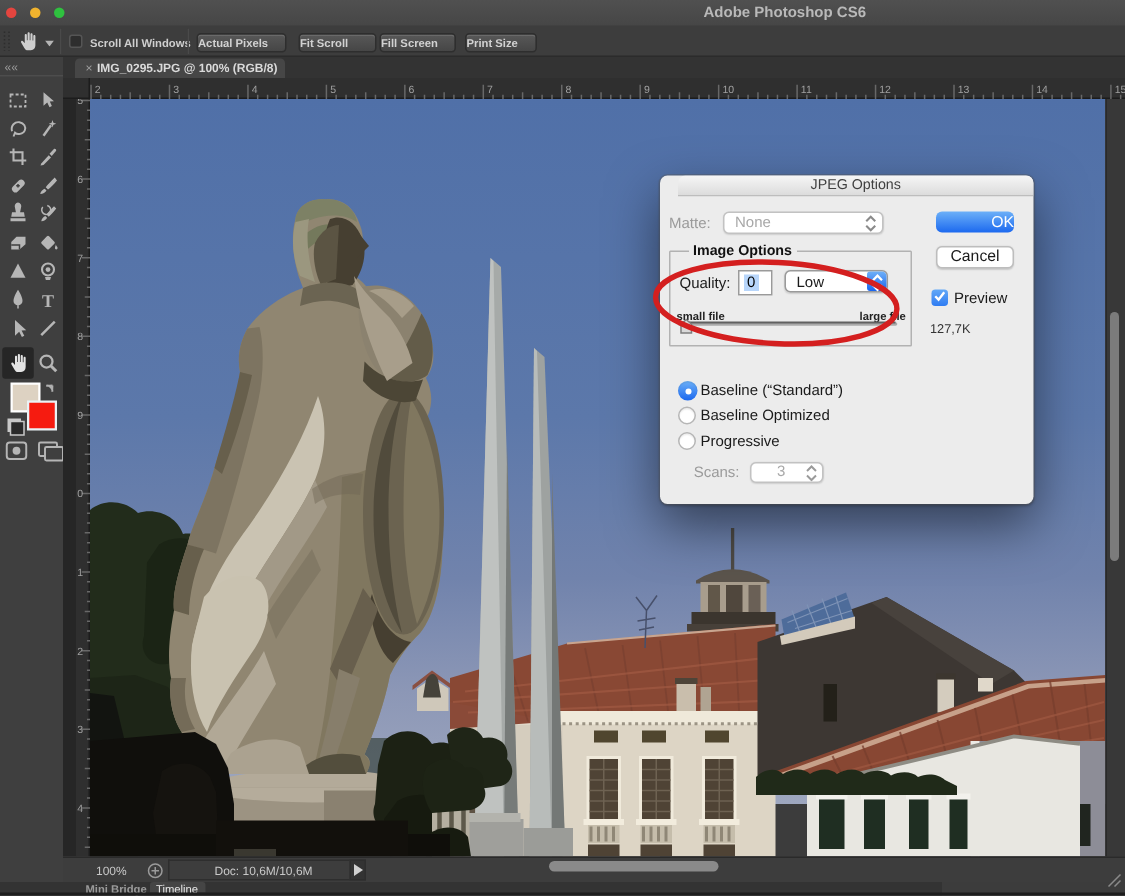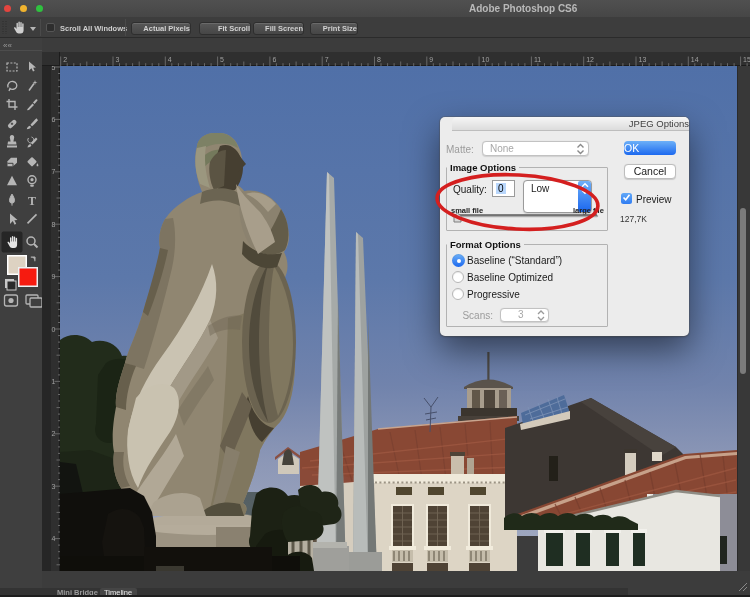--- a/index.html
+++ b/index.html
@@ -1,44 +1,44 @@
 <!DOCTYPE html>
 <html><head><meta charset="utf-8"><style>
 *{margin:0;padding:0;box-sizing:border-box}
 body{font-family:"Liberation Sans",sans-serif;width:750px;height:597px;overflow:hidden;background:#3c3c3c}
 #app{position:relative;width:750px;height:597px}
 #app > *{position:absolute}
 #titlebar{left:0;top:0;width:750px;height:32px;background:linear-gradient(#505050,#3e3e3e);border-bottom:1px solid #242424}
 .tl{position:absolute;top:4.5px;width:7.5px;height:7.5px;border-radius:50%}
 #titletext{position:absolute;left:469px;top:3px;font-size:10px;font-weight:bold;color:#b9b9b9}
 #optbar{left:0;top:17px;width:750px;height:21px;background:#3d3d3d;border-bottom:1px solid #2b2b2b}
-.obtn{position:absolute;top:4.5px;height:13px;background:linear-gradient(#585858,#464646);border:1px solid #2e2e2e;border-radius:3px;color:#d2d2d2;font-size:7.5px;font-weight:bold;text-align:right;line-height:11px;box-shadow:inset 0 1px 0 #6a6a6a}
+.obtn{position:absolute;top:4.5px;height:13px;background:linear-gradient(#585858,#464646);border:1px solid #2e2e2e;border-radius:3px;color:#d2d2d2;font-size:7.5px;font-weight:bold;text-align:left;line-height:11px;box-shadow:inset 0 1px 0 #6a6a6a}
 #chk{position:absolute;left:46px;top:6px;width:9px;height:9px;background:#2e2e2e;border:1px solid #555;border-radius:2px}
 #scrolllbl{position:absolute;left:60px;top:7px;font-size:7.5px;font-weight:bold;color:#cfcfcf}
 .vsep{position:absolute;top:2px;height:17px;width:1px;background:#2d2d2d;border-right:1px solid #4a4a4a}
 #tabbar{left:0;top:38px;width:750px;height:14px;background:#333333}
 #tools{left:0;top:38px}
 #tab{position:absolute;left:50px;top:0.5px;width:140px;height:13.5px;background:#464646;border-radius:3px 3px 0 0;color:#dadada;font-size:8px;font-weight:bold;line-height:13px;white-space:nowrap}
 #hruler text,#vruler text{font-size:7px;fill:#a0a0a0;font-family:"Liberation Sans",sans-serif}
 #statusbar{left:42px;top:571px;width:708px;height:17px;background:#3d3d3d;border-top:1px solid #2a2a2a}
 #bottombar{left:0;top:588px;width:628px;height:9px;background:#333}
 #dlg{left:440px;top:117px;width:249px;height:219px;background:#ececec;border-radius:5px;box-shadow:0 0 0 1px rgba(90,90,90,.35),0 1px 2px rgba(0,0,0,.28),0 14px 34px rgba(0,0,0,.5);font-size:10px}
-#dlgtitle{position:absolute;left:12px;top:0;right:0;height:14px;background:linear-gradient(#f6f6f6,#dcdcdc);border-bottom:1px solid #bdbdbd;border-radius:5px 5px 0 0;text-align:right;font-size:9.5px;color:#404040;line-height:13px}
+#dlgtitle{position:absolute;left:12px;top:0;right:0;height:14px;background:linear-gradient(#f6f6f6,#dcdcdc);border-bottom:1px solid #bdbdbd;border-radius:5px 5px 0 0;text-align:center;font-size:9.5px;color:#404040;line-height:13px}
 #dlg .lbl{position:absolute;color:#1a1a1a;font-size:10px;white-space:nowrap}
 #dlg .gray{color:#9b9b9b}
 #dlg .tiny{position:absolute;font-size:7.5px;font-weight:bold;color:#222}
 .combo{position:absolute;background:#fff;border:1px solid #c2c2c2;border-radius:4px;font-size:10px;line-height:13px;padding-left:7px;color:#1a1a1a;box-shadow:0 0.5px 1px rgba(0,0,0,.12)}
 .steppers{position:absolute;right:3px;top:1px}
 .bluestep{position:absolute;right:0px;top:0px;bottom:0px;width:13px;background:linear-gradient(#6fb0f8,#1a66ee);border-radius:2px 3px 3px 2px;text-align:center}
 #qbox{position:absolute;left:52px;top:63px;width:23px;height:17px;background:#fff;border:1px solid #9a9a9a;font-size:10px;line-height:15px;padding-left:3px}
 #qsel{background:#b8d6fb;padding:0 2px}
-#okbtn{position:absolute;left:184px;top:24px;width:52px;height:14px;background:linear-gradient(#6cb0f8,#1c69ef);border-radius:4px;color:#fff;text-align:left;font-size:10.5px;line-height:14px}
+#okbtn{position:absolute;left:184px;top:24px;width:52px;height:14px;background:linear-gradient(#6cb0f8,#1c69ef);border-radius:4px;color:#fff;text-align:right;font-size:10.5px;line-height:14px}
 #cancelbtn{position:absolute;left:184px;top:47px;width:52px;height:15px;background:#fff;border:1px solid #bdbdbd;border-radius:4px;color:#1a1a1a;text-align:center;font-size:10.5px;line-height:13px;box-shadow:0 0.5px 1px rgba(0,0,0,.15)}
 .grp{position:absolute;border:1px solid #b2b2b2;border-radius:1px}
-.grp legend{font-size:9.5px;font-weight:bold;color:#111;margin-left:0;padding:0 3px}
+.grp legend{font-size:9.5px;font-weight:bold;color:#111;margin-left:12px;padding:0 3px}
 .radio{position:absolute;width:12px;height:12px;border-radius:50%;background:#fff;border:1px solid #b6b6b6;box-shadow:inset 0 1px 1px rgba(0,0,0,.08)}
 .radio.sel{background:linear-gradient(#6db1f8,#1b67ee);border:none;width:13px;height:13px}
 .radio.sel span{position:absolute;left:4.5px;top:4.5px;width:4px;height:4px;border-radius:50%;background:#fff}
 #prevchk{position:absolute;left:181px;top:76px;width:11px;height:11px;border-radius:2.5px;background:linear-gradient(#62a8f7,#2f7cf2);text-align:center}
 #fsize{position:absolute;left:180px;top:97px;font-size:8.5px;color:#333}
 </style></head><body>
 <div id="app">
     <div id="titlebar">
       <div class="tl" style="left:3.5px;background:#e4453f"></div>
       <div class="tl" style="left:19.5px;background:#f0b32e"></div>
@@ -56,20 +56,23 @@
         <path d="M0,0 h6 l-3,4 Z" fill="#b5b5b5"></path>
       </svg>
       <div class="vsep" style="left:40px"></div>
       <div id="chk"></div>
       <div id="scrolllbl">Scroll All Windows</div>
       <div class="vsep" style="left:125px"></div>
       <div class="obtn" style="left:131px;width:60px">Actual Pixels</div>
       <div class="obtn" style="left:199px;width:52px">Fit Scroll</div>
       <div class="obtn" style="left:253px;width:51px">Fill Screen</div>
       <div class="obtn" style="left:310px;width:48px">Print Size</div>
+    </div>
+    <div id="tabbar">
+      <div id="tab"><span style="color:#9f9f9f;margin:0 3px 0 7px;font-weight:normal">×</span>IMG_0295.JPG @ 100% (RGB/8)</div>
     </div>
     <svg id="hruler" style="left:0;top:0" width="750" height="66" viewBox="0 0 750 66">
       <rect x="42" y="52" width="708" height="14" fill="#2f2f2f"></rect>
       <path d="M42,65.5 H750" stroke="#1c1c1c" stroke-width="1"></path>
       <path d="M60.7,56.5V66 M67.2,63.2V66 M73.8,63.2V66 M80.3,63.2V66 M86.8,61.5V66 M93.4,63.2V66 M99.9,63.2V66 M106.5,63.2V66 M113.0,56.5V66 M119.5,63.2V66 M126.1,63.2V66 M132.6,63.2V66 M139.2,61.5V66 M145.7,63.2V66 M152.2,63.2V66 M158.8,63.2V66 M165.3,56.5V66 M171.8,63.2V66 M178.4,63.2V66 M184.9,63.2V66 M191.5,61.5V66 M198.0,63.2V66 M204.5,63.2V66 M211.1,63.2V66 M217.6,56.5V66 M224.1,63.2V66 M230.7,63.2V66 M237.2,63.2V66 M243.8,61.5V66 M250.3,63.2V66 M256.8,63.2V66 M263.4,63.2V66 M269.9,56.5V66 M276.4,63.2V66 M283.0,63.2V66 M289.5,63.2V66 M296.1,61.5V66 M302.6,63.2V66 M309.1,63.2V66 M315.7,63.2V66 M322.2,56.5V66 M328.7,63.2V66 M335.3,63.2V66 M341.8,63.2V66 M348.4,61.5V66 M354.9,63.2V66 M361.4,63.2V66 M368.0,63.2V66 M374.5,56.5V66 M381.0,63.2V66 M387.6,63.2V66 M394.1,63.2V66 M400.7,61.5V66 M407.2,63.2V66 M413.7,63.2V66 M420.3,63.2V66 M426.8,56.5V66 M433.3,63.2V66 M439.9,63.2V66 M446.4,63.2V66 M453.0,61.5V66 M459.5,63.2V66 M466.0,63.2V66 M472.6,63.2V66 M479.1,56.5V66 M485.6,63.2V66 M492.2,63.2V66 M498.7,63.2V66 M505.3,61.5V66 M511.8,63.2V66 M518.3,63.2V66 M524.9,63.2V66 M531.4,56.5V66 M537.9,63.2V66 M544.5,63.2V66 M551.0,63.2V66 M557.6,61.5V66 M564.1,63.2V66 M570.6,63.2V66 M577.2,63.2V66 M583.7,56.5V66 M590.2,63.2V66 M596.8,63.2V66 M603.3,63.2V66 M609.9,61.5V66 M616.4,63.2V66 M622.9,63.2V66 M629.5,63.2V66 M636.0,56.5V66 M642.5,63.2V66 M649.1,63.2V66 M655.6,63.2V66 M662.1,61.5V66 M668.7,63.2V66 M675.2,63.2V66 M681.8,63.2V66 M688.3,56.5V66 M694.8,63.2V66 M701.4,63.2V66 M707.9,63.2V66 M714.4,61.5V66 M721.0,63.2V66 M727.5,63.2V66 M734.1,63.2V66 M740.6,56.5V66 M747.1,63.2V66" stroke="#686868" stroke-width="1" fill="none"></path>
       <text x="63.2" y="62">2</text>
       <text x="115.5" y="62">3</text>
       <text x="167.8" y="62">4</text>
       <text x="220.1" y="62">5</text>
       <text x="272.4" y="62">6</text>
@@ -355,20 +358,34 @@
         <path d="M226,490 C234,484 246,484 252,492 L254,505 L224,505 Z" fill="#171b10"></path>
         <path d="M0,396 L16,398 26,440 32,505 0,505 Z" fill="#121410"></path>
         <path d="M0,428 L70,422 84,430 92,446 96,470 96,505 0,505 Z" fill="#100f0c"></path>
         <path d="M48,448 C60,440 72,442 80,452 L84,462 86,505 46,505 42,476 Z" fill="#15130f"></path>
         <path d="M0,490 L240,490 240,505 0,505 Z" fill="#0f0e0a"></path>
         <path d="M84,481 L212,481 212,505 84,505 Z" fill="#12100c"></path>
         <path d="M96,500 h28 v5 h-28 Z" fill="#3a3830"></path>
       </svg></div>
     <div style="left:737px;top:66px;width:13px;height:505px;background:#383838;border-left:1px solid #2a2a2a"></div>
     <div style="left:740px;top:208px;width:6px;height:166px;background:#7b7b7b;border-radius:3px"></div>
+    <div id="statusbar">
+      <div style="position:absolute;left:22px;top:4px;font-size:8px;color:#c8c8c8">100%</div>
+      <svg style="position:absolute;left:56px;top:3px" width="11" height="11">
+        <circle cx="5.5" cy="5.5" r="4.5" fill="none" stroke="#9a9a9a" stroke-width="1"></circle>
+        <path d="M3,5.5 h5 M5.5,3 v5" stroke="#9a9a9a" stroke-width="1"></path>
+      </svg>
+      <div style="position:absolute;left:70px;top:1px;width:121px;height:14px;border:1px solid #2e2e2e;border-right:none"></div>
+      <div style="position:absolute;left:101px;top:4px;font-size:8px;color:#c8c8c8">Doc: 10,6M/10,6M</div>
+      <div style="position:absolute;left:191px;top:1px;width:11px;height:14px;border:1px solid #2e2e2e;background:#333"></div>
+      <svg style="position:absolute;left:194px;top:4px" width="6" height="8">
+        <path d="M0,0 L6,4 L0,8 Z" fill="#d0d0d0"></path>
+      </svg>
+      <div style="position:absolute;left:324px;top:2px;width:113px;height:7px;background:#8a8a8a;border-radius:3.5px"></div>
+    </div>
     <div id="bottombar">
       <div style="position:absolute;left:57px;top:0px;font-size:7.5px;font-weight:bold;color:#9a9a9a">Mini Bridge</div>
       <div style="position:absolute;left:100px;top:0;width:37px;height:7px;background:#454545;border-radius:2px 2px 0 0"></div>
       <div style="position:absolute;left:104px;top:0px;font-size:7.5px;font-weight:normal;color:#e8e8e8">Timeline</div>
       <div style="position:absolute;left:0;top:7px;width:750px;height:2px;background:#1d1d1d"></div>
       <div style="position:absolute;left:0;top:8.5px;width:750px;height:1.5px;background:#5d7473"></div>
     </div>
     <svg style="left:738px;top:582px;position:absolute" width="10" height="10">
       <path d="M9,1 L1,9 M9,5 L5,9" stroke="#8a8a8a" stroke-width="1"></path>
     </svg>
@@ -378,33 +395,30 @@
       <div class="combo" style="left:42px;top:24px;width:107px;height:15px;color:#a8a8a8">None<span class="steppers"><svg width="9" height="12" viewBox="0 0 9 12">
             <path d="M1.5,4.5 L4.5,1.5 L7.5,4.5 M1.5,7.5 L4.5,10.5 L7.5,7.5" fill="none" stroke="#8a8a8a" stroke-width="1.4"></path>
           </svg></span></div>
       <div id="okbtn">OK</div>
       <div id="cancelbtn">Cancel</div>
       <fieldset class="grp" style="left:6px;top:45px;width:162px;height:69px">
         <legend>Image Options</legend>
       </fieldset>
       <div class="lbl" style="left:13px;top:67px">Quality:</div>
       <div id="qbox"><span id="qsel">0</span></div>
-      <div class="combo" style="left:83px;top:63px;width:69px;height:33px;border-color:#9a9a9a;line-height:15px">Low<span class="bluestep"><svg width="10" height="15" viewBox="0 0 10 15">
+      <div class="combo" style="left:83px;top:63px;width:69px;height:15px;border-color:#9a9a9a;line-height:15px">Low<span class="bluestep"><svg width="10" height="15" viewBox="0 0 10 15">
             <path d="M2,5.8 L5,2.8 L8,5.8 M2,9.2 L5,12.2 L8,9.2" fill="none" stroke="#fff" stroke-width="1.5"></path>
           </svg></span></div>
       <div class="tiny" style="left:11px;top:89px">small file</div>
       <div class="tiny" style="left:133px;top:89px">large file</div>
       <svg style="position:absolute;left:11px;top:95px" width="148" height="12" viewBox="0 0 148 12">
         <path d="M2,4 H146" stroke="#aaaaaa" stroke-width="2.4" stroke-linecap="round"></path>
         <path d="M2,3 H146" stroke="#616161" stroke-width="1.4"></path>
         <path d="M6.5,1 L10,4.2 L10,10 L3,10 L3,4.2 Z" fill="#d9d9d9" stroke="#7e7e7e" stroke-width="1"></path>
       </svg>
-      <fieldset class="grp" style="left:6px;top:122px;width:162px;height:88px">
-        <legend>Format Options</legend>
-      </fieldset>
       <div class="radio sel" style="left:12px;top:137px">
         <span></span>
       </div>
       <div class="lbl" style="left:27px;top:138px">Baseline (“Standard”)</div>
       <div class="radio" style="left:12px;top:154px"></div>
       <div class="lbl" style="left:27px;top:155px">Baseline Optimized</div>
       <div class="radio" style="left:12px;top:171px"></div>
       <div class="lbl" style="left:27px;top:172px">Progressive</div>
       <div class="lbl gray" style="left:18px;top:193px;width:35px;text-align:right">Scans:</div>
       <div class="combo" style="left:60px;top:191px;width:49px;height:14px;color:#a8a8a8;line-height:12px"><span style="margin-left:10px">3</span><span class="steppers"><svg width="8" height="11" viewBox="0 0 8 11">

